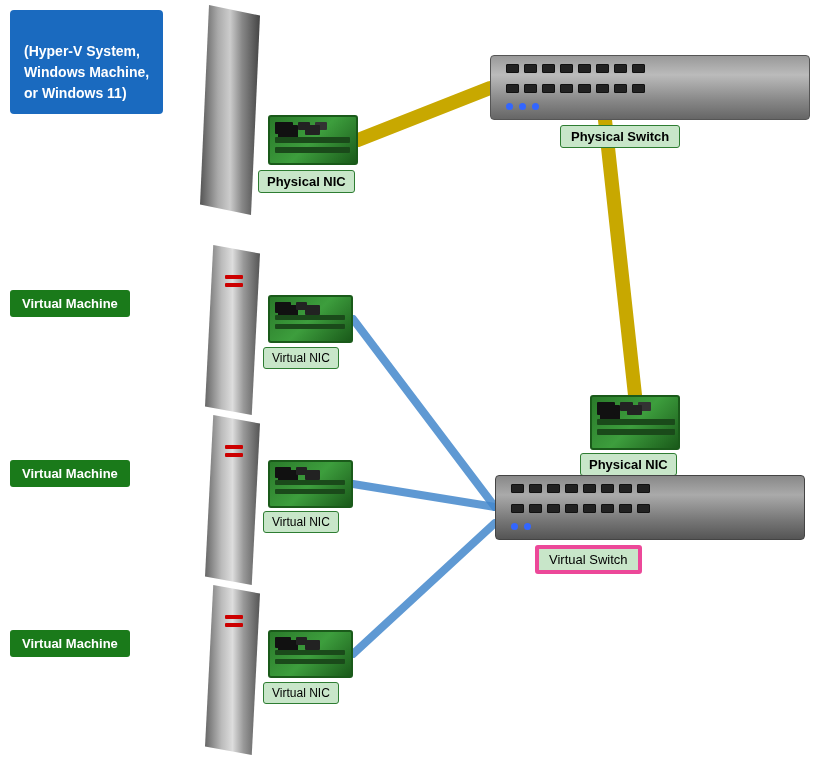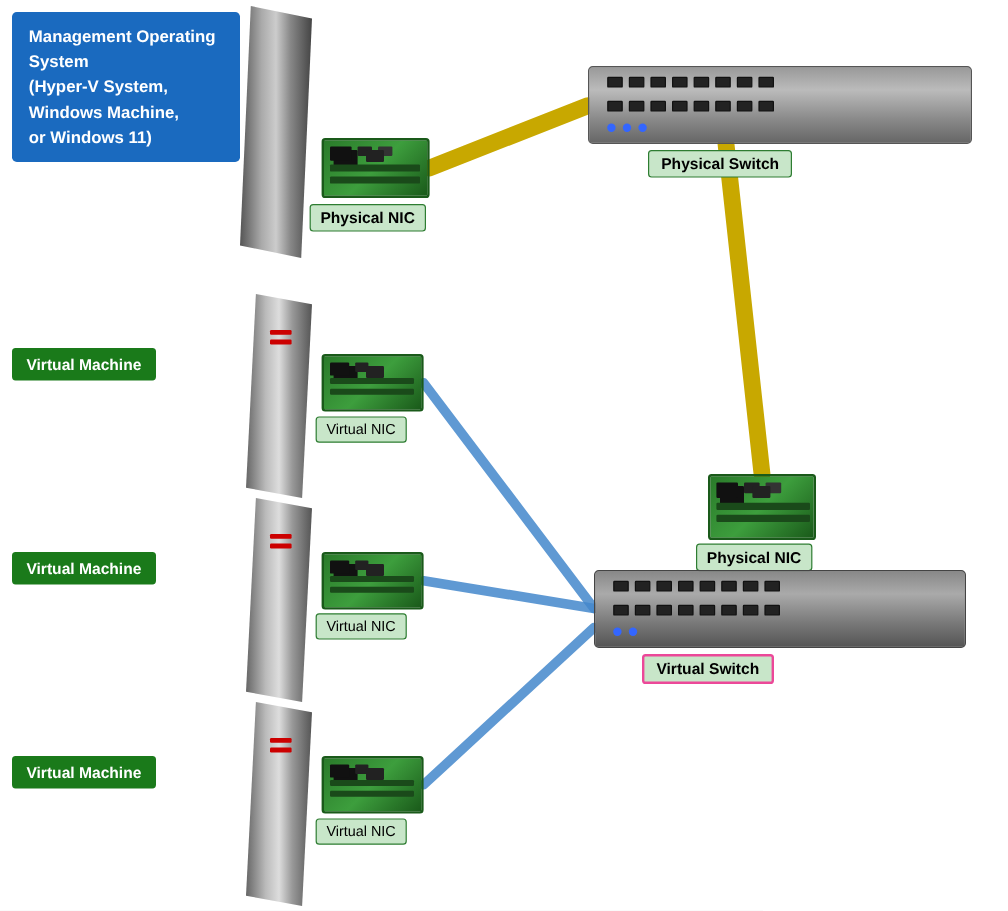--- a/index.html
+++ b/index.html
@@ -163,21 +163,21 @@
       width: 320px;
       height: 65px;
       background: linear-gradient(180deg, #999 0%, #bbb 30%, #888 70%, #666 100%);
       border-radius: 4px;
       border: 1px solid #555;
     }
 
     .physical-switch-label {
       position: absolute;
       top: 125px;
-      left: 540px;
+      left: 560px;
       background: #c8e6c9;
       border: 1px solid #2e7d32;
       font-size: 13px;
       font-weight: bold;
       padding: 3px 10px;
       border-radius: 3px;
     }
 
     
     .virtual-switch {
@@ -189,23 +189,23 @@
       background: linear-gradient(180deg, #888 0%, #aaa 30%, #777 70%, #555 100%);
       border-radius: 4px;
       border: 1px solid #444;
     }
 
     .virtual-switch-label {
       position: absolute;
       top: 545px;
       left: 535px;
       background: #c8e6c9;
-      border: 2px solid #ec4899;
+      border: 4px solid #ec4899;
       font-size: 13px;
-      font-weight: bold;
+      font-weight: normal;
       padding: 3px 10px;
       border-radius: 3px;
     }
 
     
     .nic-physical-right {
       top: 395px;
       left: 590px;
       width: 90px;
       height: 55px;
@@ -268,21 +268,21 @@
     <line x1="605" y1="120" x2="635" y2="395" stroke="#c8a800" stroke-width="14" stroke-linecap="round"></line>
 
     <line x1="353" y1="319" x2="495" y2="507" stroke="#4488cc" stroke-width="8" stroke-linecap="round" opacity="0.85"></line>
 
     <line x1="353" y1="484" x2="495" y2="507" stroke="#4488cc" stroke-width="8" stroke-linecap="round" opacity="0.85"></line>
 
     <line x1="353" y1="654" x2="495" y2="523" stroke="#4488cc" stroke-width="8" stroke-linecap="round" opacity="0.85"></line>
   </svg>
 
   <div class="mgmt-os">
-    <span>Management Operating System</span><br>
+    <br>
     <span>(Hyper-V System,</span><br>
     <span>Windows Machine,</span><br>
     <span>or Windows 11)</span>
   </div>
 
   <div class="server-tower tower-main"></div>
 
   <div class="vm-tower vm-tower-1">
     <div class="vm-stripe" style="top:30px; left:20px;"></div>
     <div class="vm-stripe" style="top:38px; left:20px;"></div>

